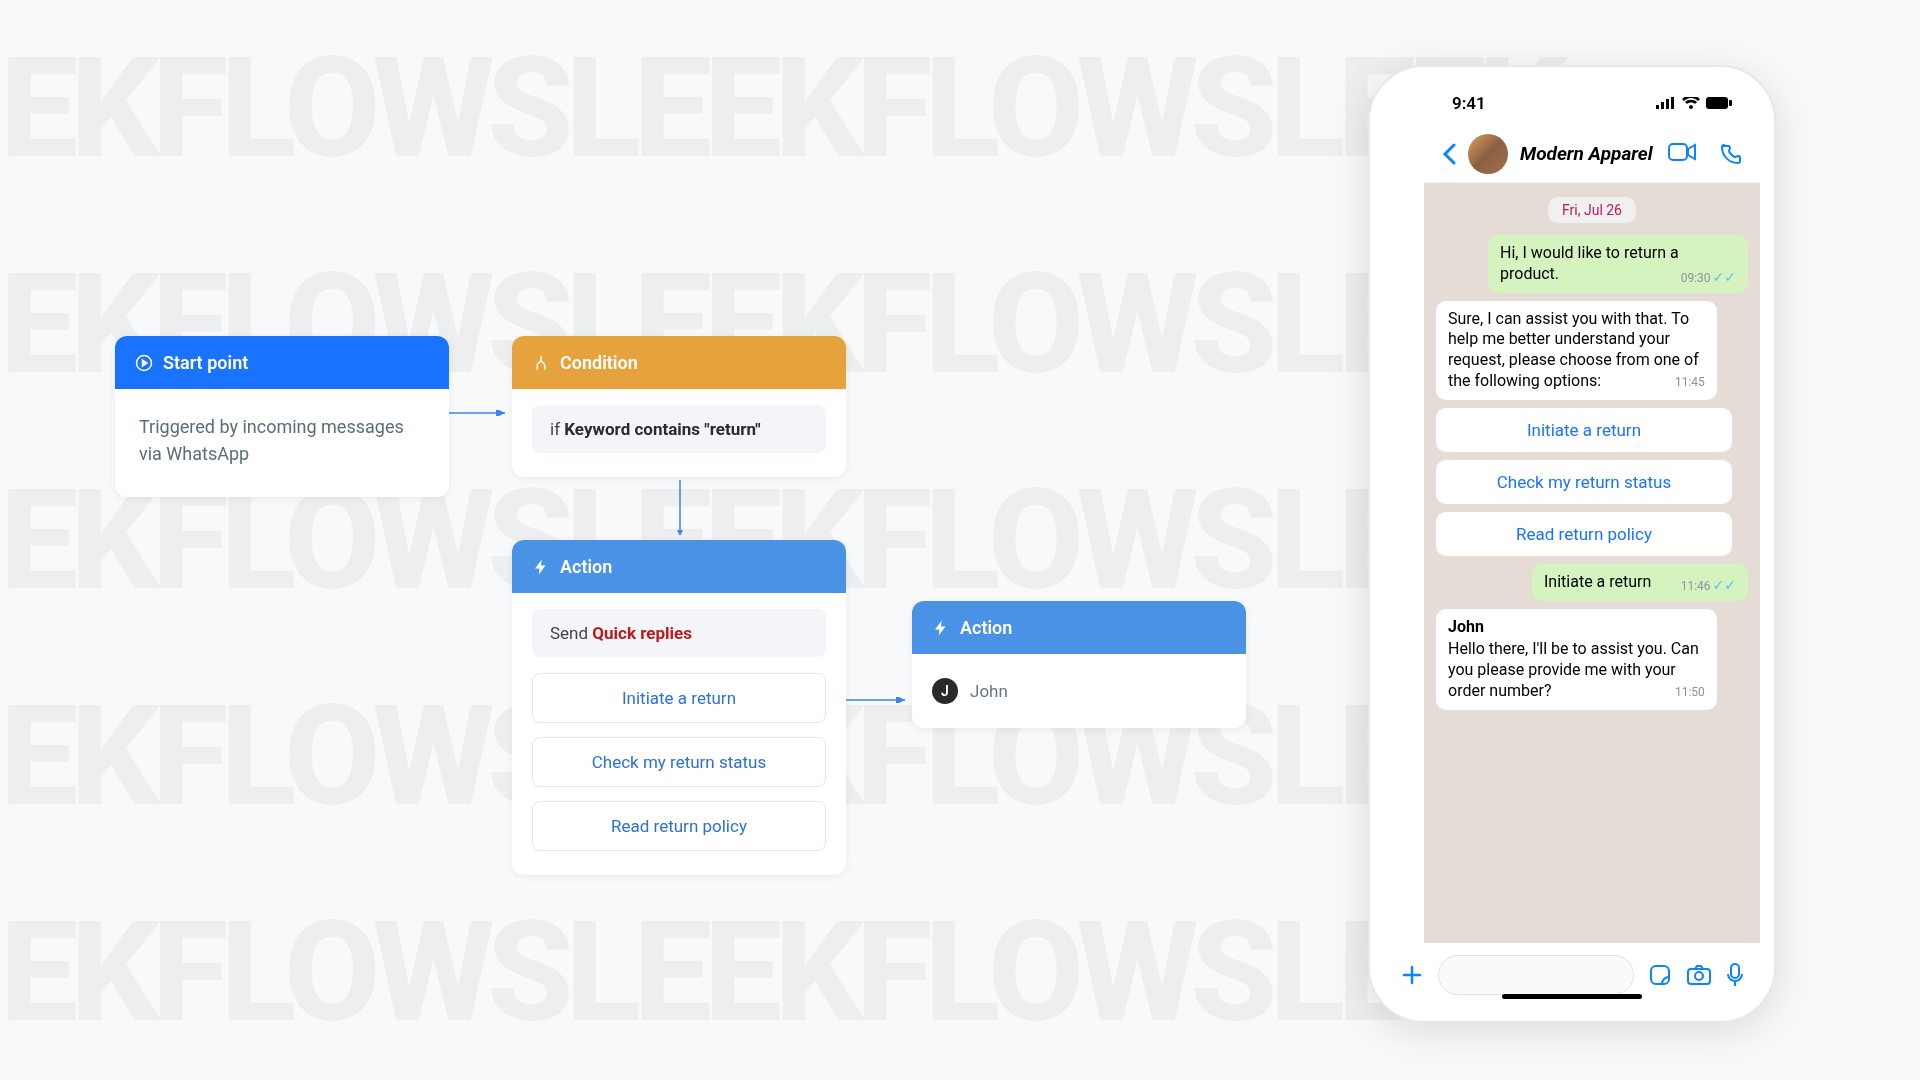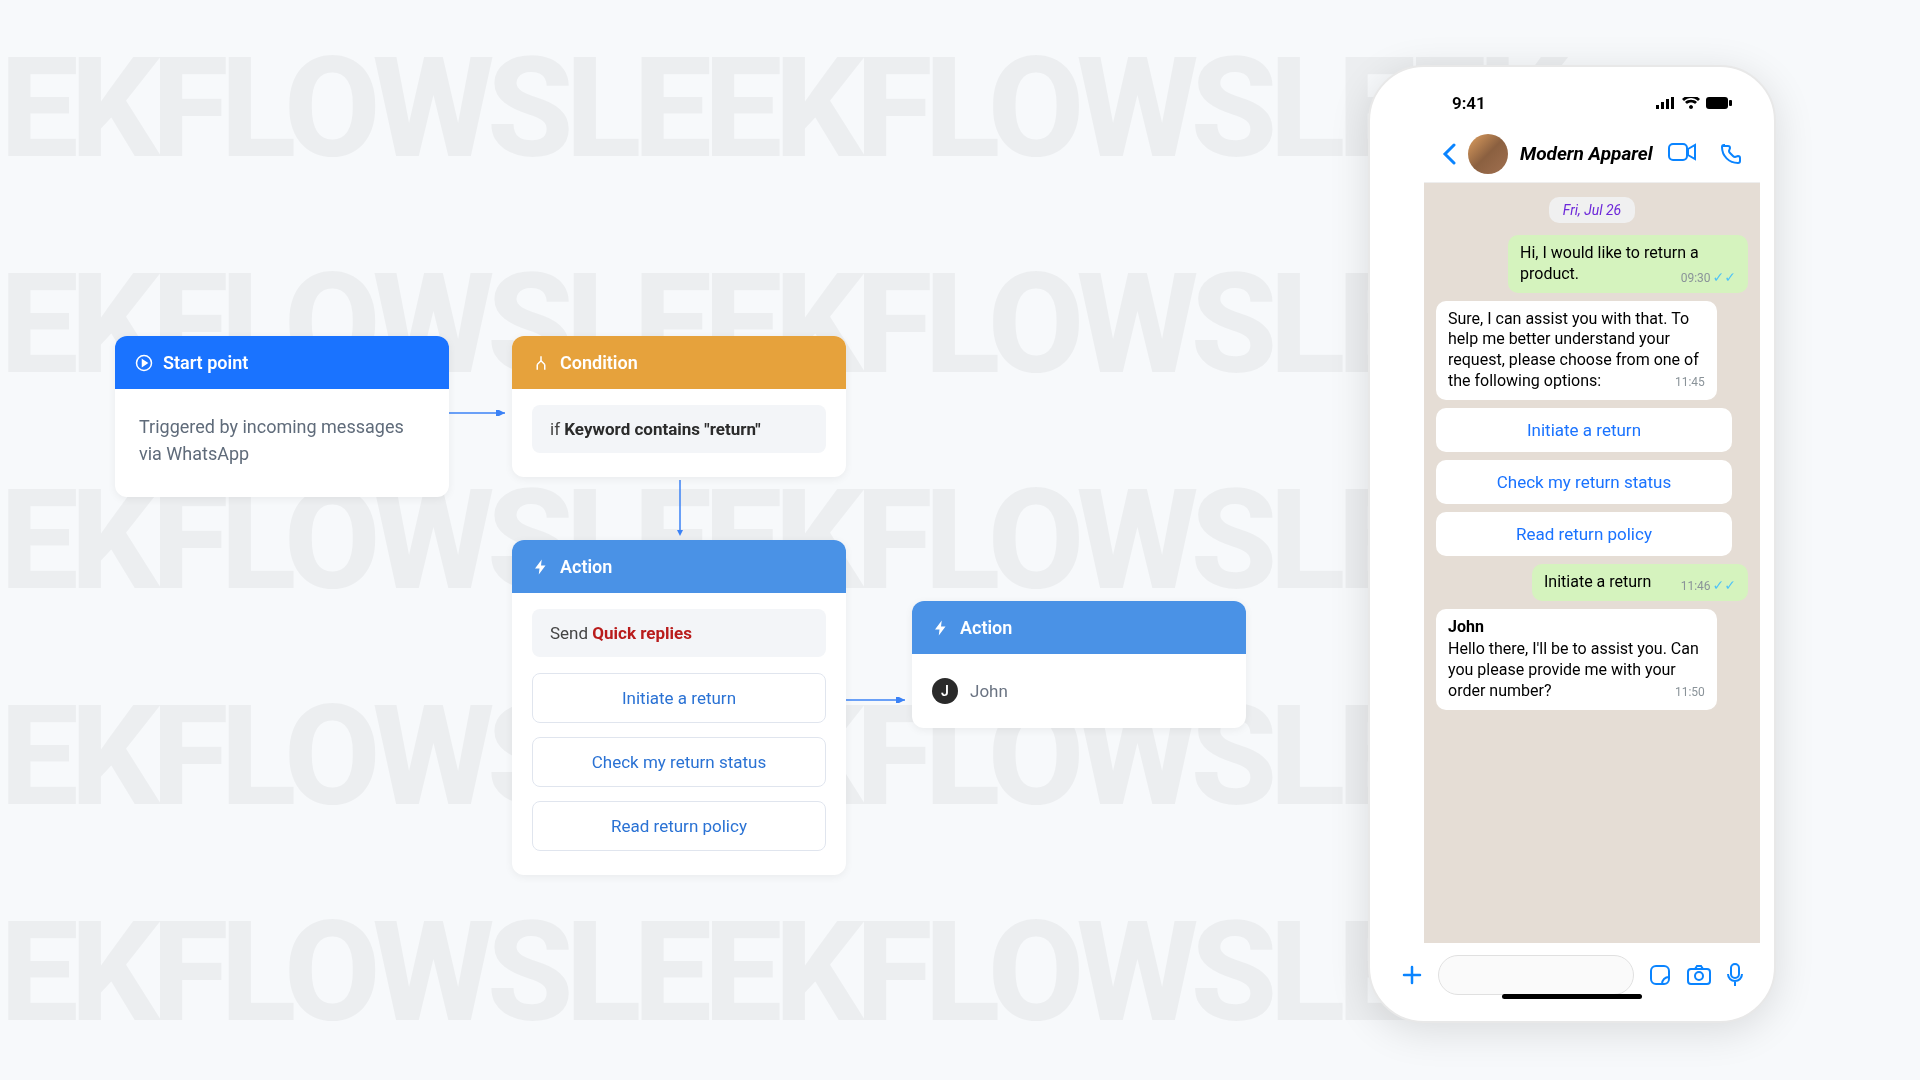--- a/index.html
+++ b/index.html
@@ -46,21 +46,21 @@
 
 .status-bar { height: 44px; display: flex; justify-content: space-between; align-items: center; padding: 0 28px; font-size: 17px; font-weight: 600; }
 .status-icons { display: flex; gap: 6px; align-items: center; }
 
 .chat-header { height: 58px; display: flex; align-items: center; padding: 0 18px; gap: 12px; border-bottom: 1px solid #eee; }
 .contact-avatar { width: 40px; height: 40px; border-radius: 50%; background: linear-gradient(135deg, #e0a060, #8b6040, #a07050); }
 .contact-name { font-weight: 700; font-size: 19px; flex: 1; font-style: italic; }
 .header-icons { display: flex; gap: 24px; }
 
 .chat-bg { background: #e5ddd5; flex: 1; padding: 14px 12px; overflow: hidden; position: relative; height: calc(100% - 44px - 58px - 64px); }
-.date-pill { background: #f0f0f0; color: #6d28d9; font-size: 14px; padding: 5px 14px; border-radius: 10px; display: inline-block; margin: 0 auto 12px; font-style: italic; }
+.date-pill { background: #f0f0f0; color: #be185d; font-size: 14px; padding: 5px 14px; border-radius: 10px; display: inline-block; margin: 0 auto 12px; }
 .date-wrap { text-align: center; }
 
 .msg { border-radius: 10px; padding: 8px 12px; margin-bottom: 8px; font-size: 16px; line-height: 1.3; position: relative; max-width: 90%; }
 .msg-sent { background: #d5f3be; margin-left: auto; }
 .msg-recv { background: #fff; margin-right: auto; }
 .msg-time { font-size: 12px; color: #8a9399; float: right; margin-left: 8px; margin-top: 4px; }
 .msg-time .ticks { color: #4fc3f7; font-size: 14px; margin-left: 2px; }
 .msg-bold { font-weight: 700; display: block; margin-bottom: 2px; }
 
 .option-btn { background: #fff; color: #1a73ff; text-align: center; padding: 12px 0; border-radius: 10px; margin-bottom: 8px; font-size: 17px; width: 296px; margin-left: 0; }
@@ -201,21 +201,21 @@
             </svg>
           <svg width="22" height="22" viewBox="0 0 22 22">
               <path d="M4 2c-1 0-2 1-2 2 0 9 7 16 16 16 1 0 2-1 2-2v-3c0-1-1-2-2-2l-3 1c-1 0-1 0-2-1l-3-3c-1-1-1-1-1-2l1-3c0-1-1-2-2-2H4z" stroke="#0a84ff" stroke-width="2" fill="none"></path>
             </svg>
         </div>
       </div>
 
       <div class="chat-bg">
         <div class="date-wrap"><div class="date-pill">Fri, Jul 26</div></div>
 
-        <div class="msg msg-sent" style="width:240px;">
+        <div class="msg msg-sent" style="width:260px;">
           <span>Hi, I would like to return a product.</span>
           <span class="msg-time"><span>09:30</span><span class="ticks">✓✓</span></span>
         </div>
 
         <div class="msg msg-recv" style="width:328px;">
           <span>Sure, I can assist you with that. To help me better understand your request, please choose from one of the following options:</span>
           <span class="msg-time">11:45</span>
         </div>
 
         <div class="option-btn">Initiate a return</div>

